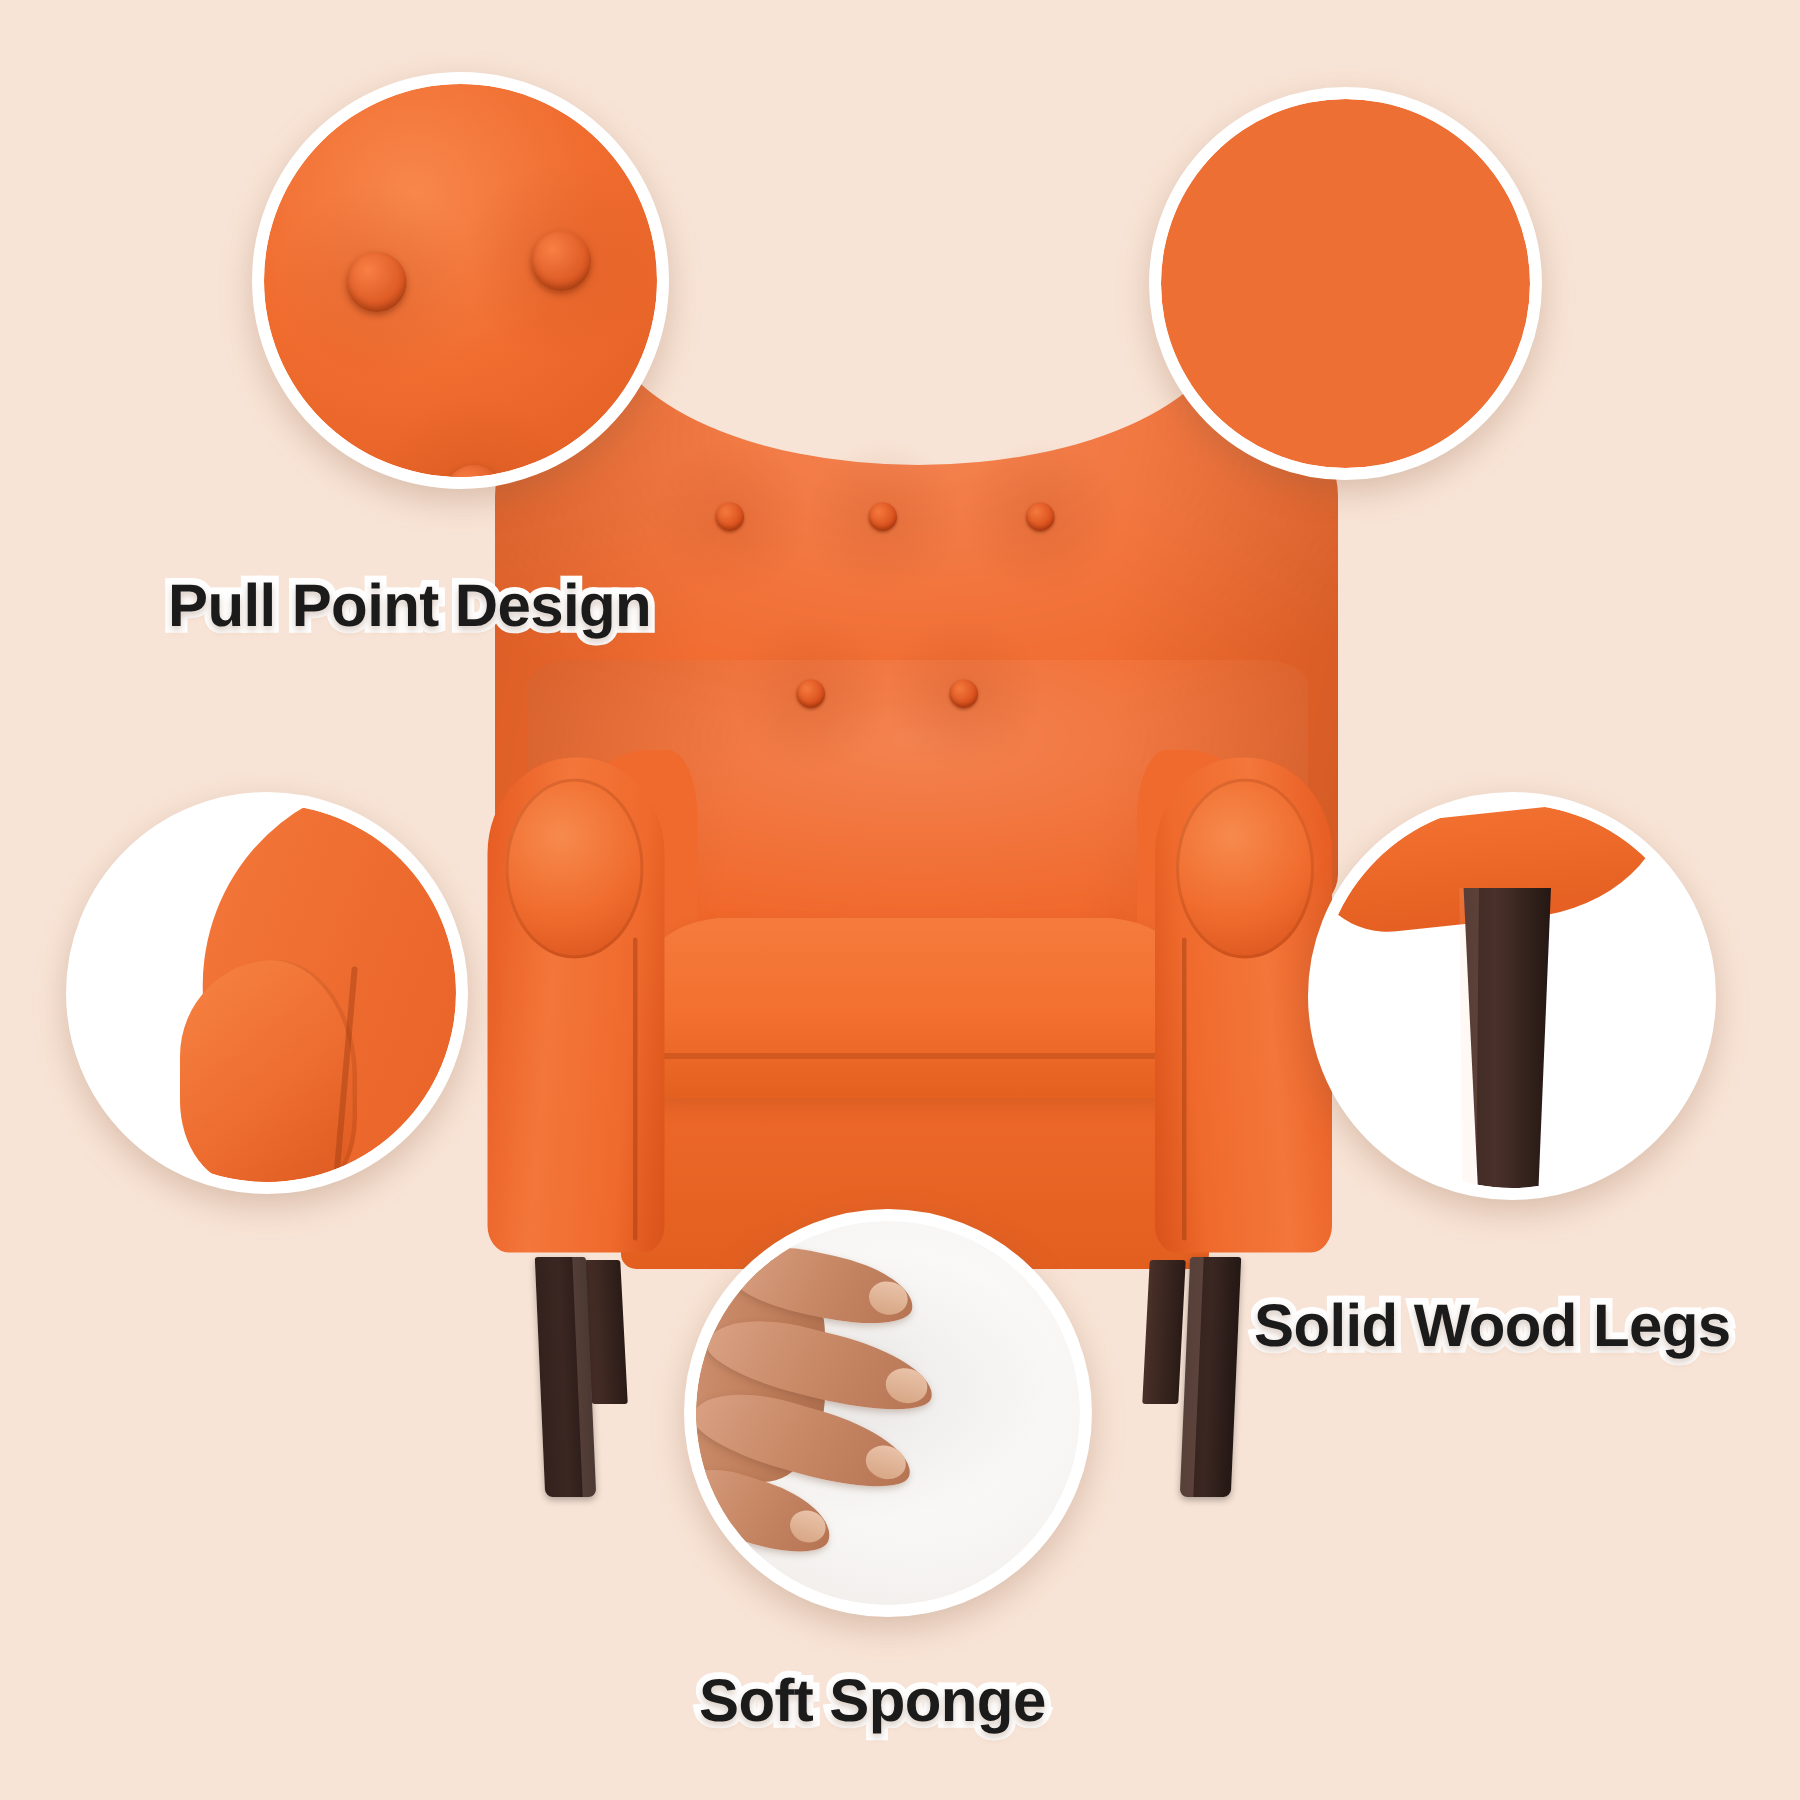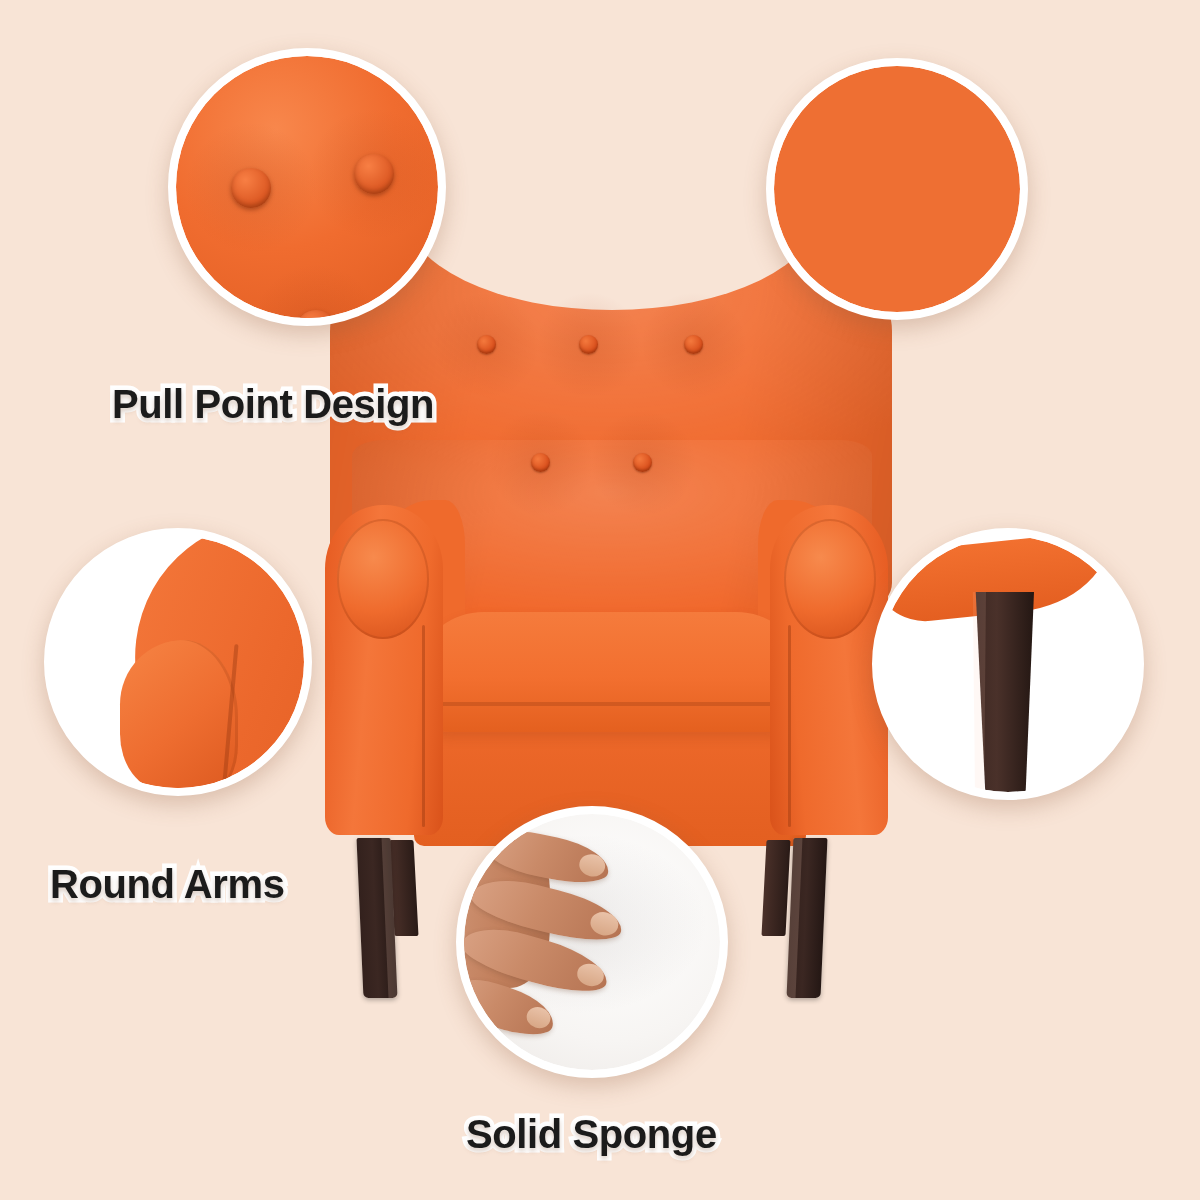--- a/index.html
+++ b/index.html
@@ -361,16 +361,16 @@
       <div class="finger" style="left:-4px;top:124px;width:150px;height:44px;transform:rotate(16deg);">
         <div class="nail" style="right:4px;top:10px;width:27px;height:22px;"></div>
       </div>
       <div class="finger" style="left:-18px;top:172px;width:110px;height:42px;transform:rotate(18deg);">
         <div class="nail" style="right:4px;top:9px;width:24px;height:21px;"></div>
       </div>
     </div>
   </div>
 
   <div class="label" id="l-pullpoint">Pull Point Design</div>
-  <div class="label" id="l-roundarms">Round Arms</div>
-  <div class="label" id="l-sponge">Solid Sponge</div>
+  <div class="label" id="l-woodlegs">Solid Wood Legs</div>
+  <div class="label" id="l-sponge">Soft Sponge</div>
 
 </div>
 
 </body></html>

